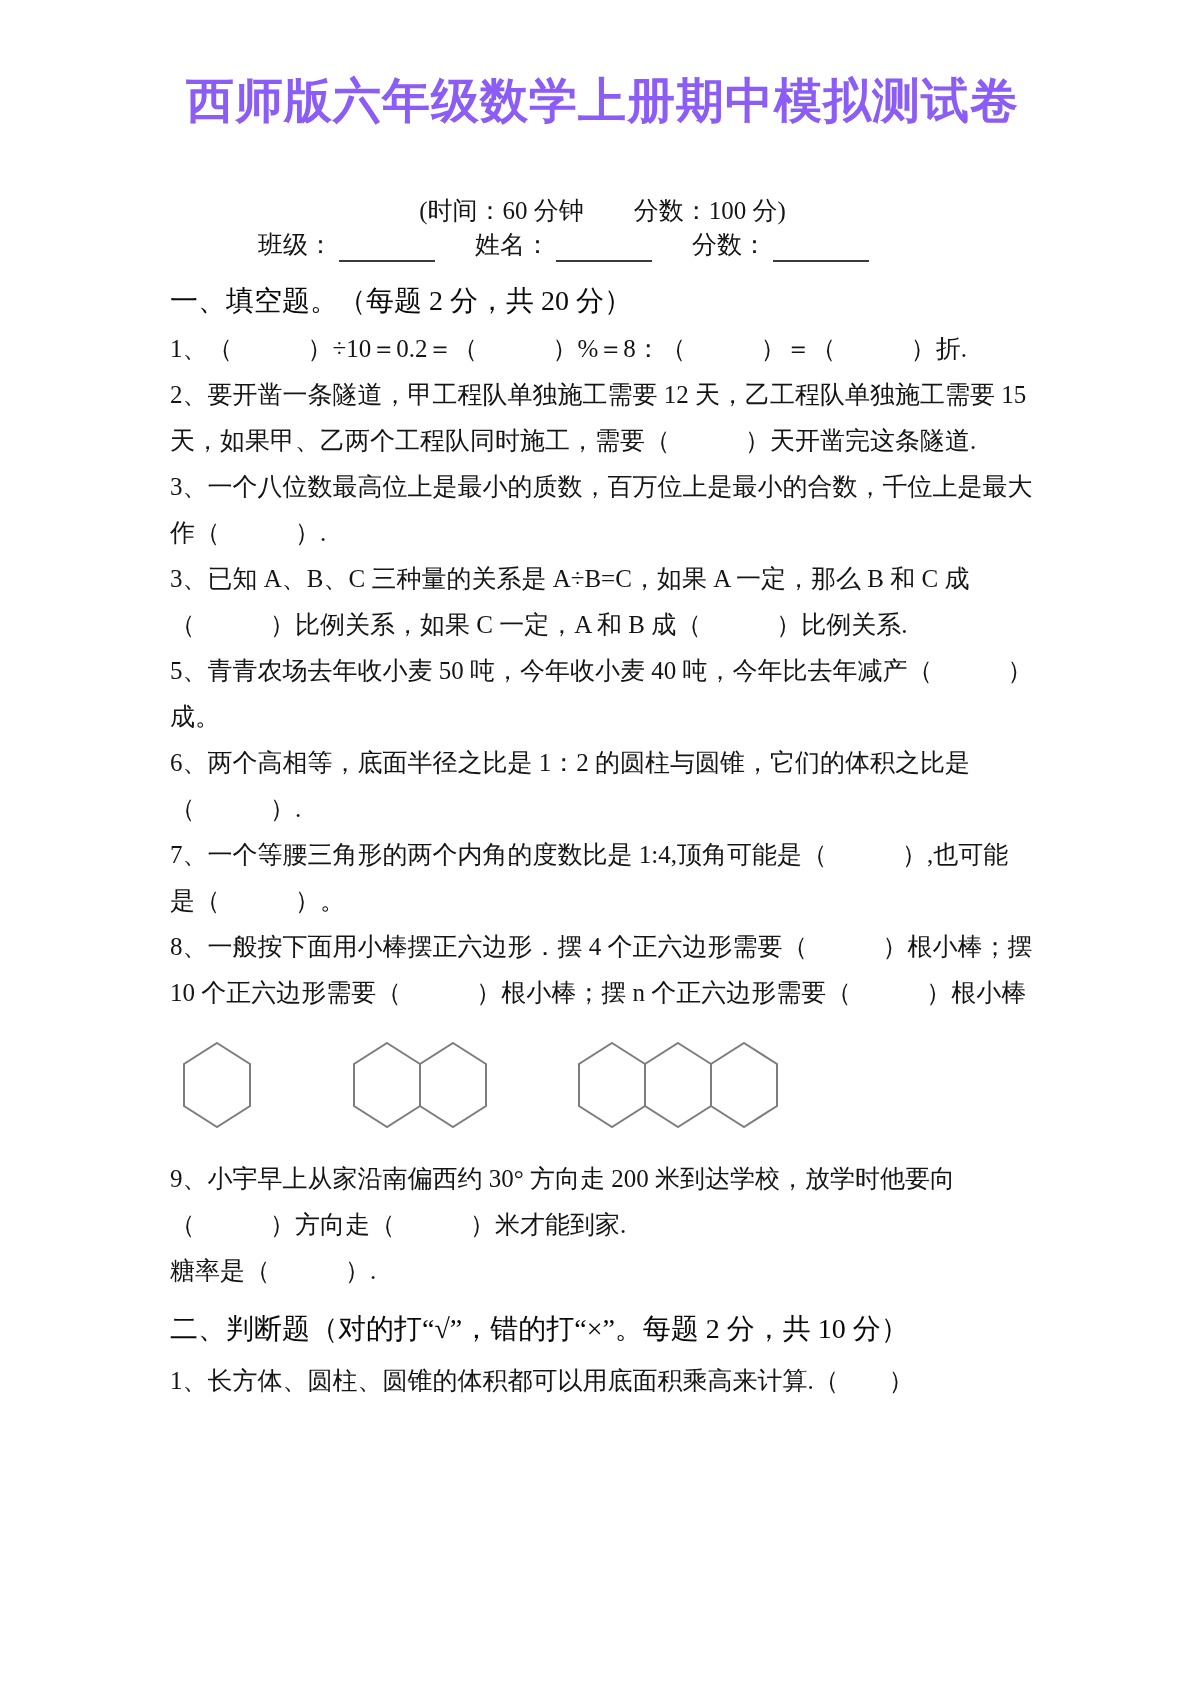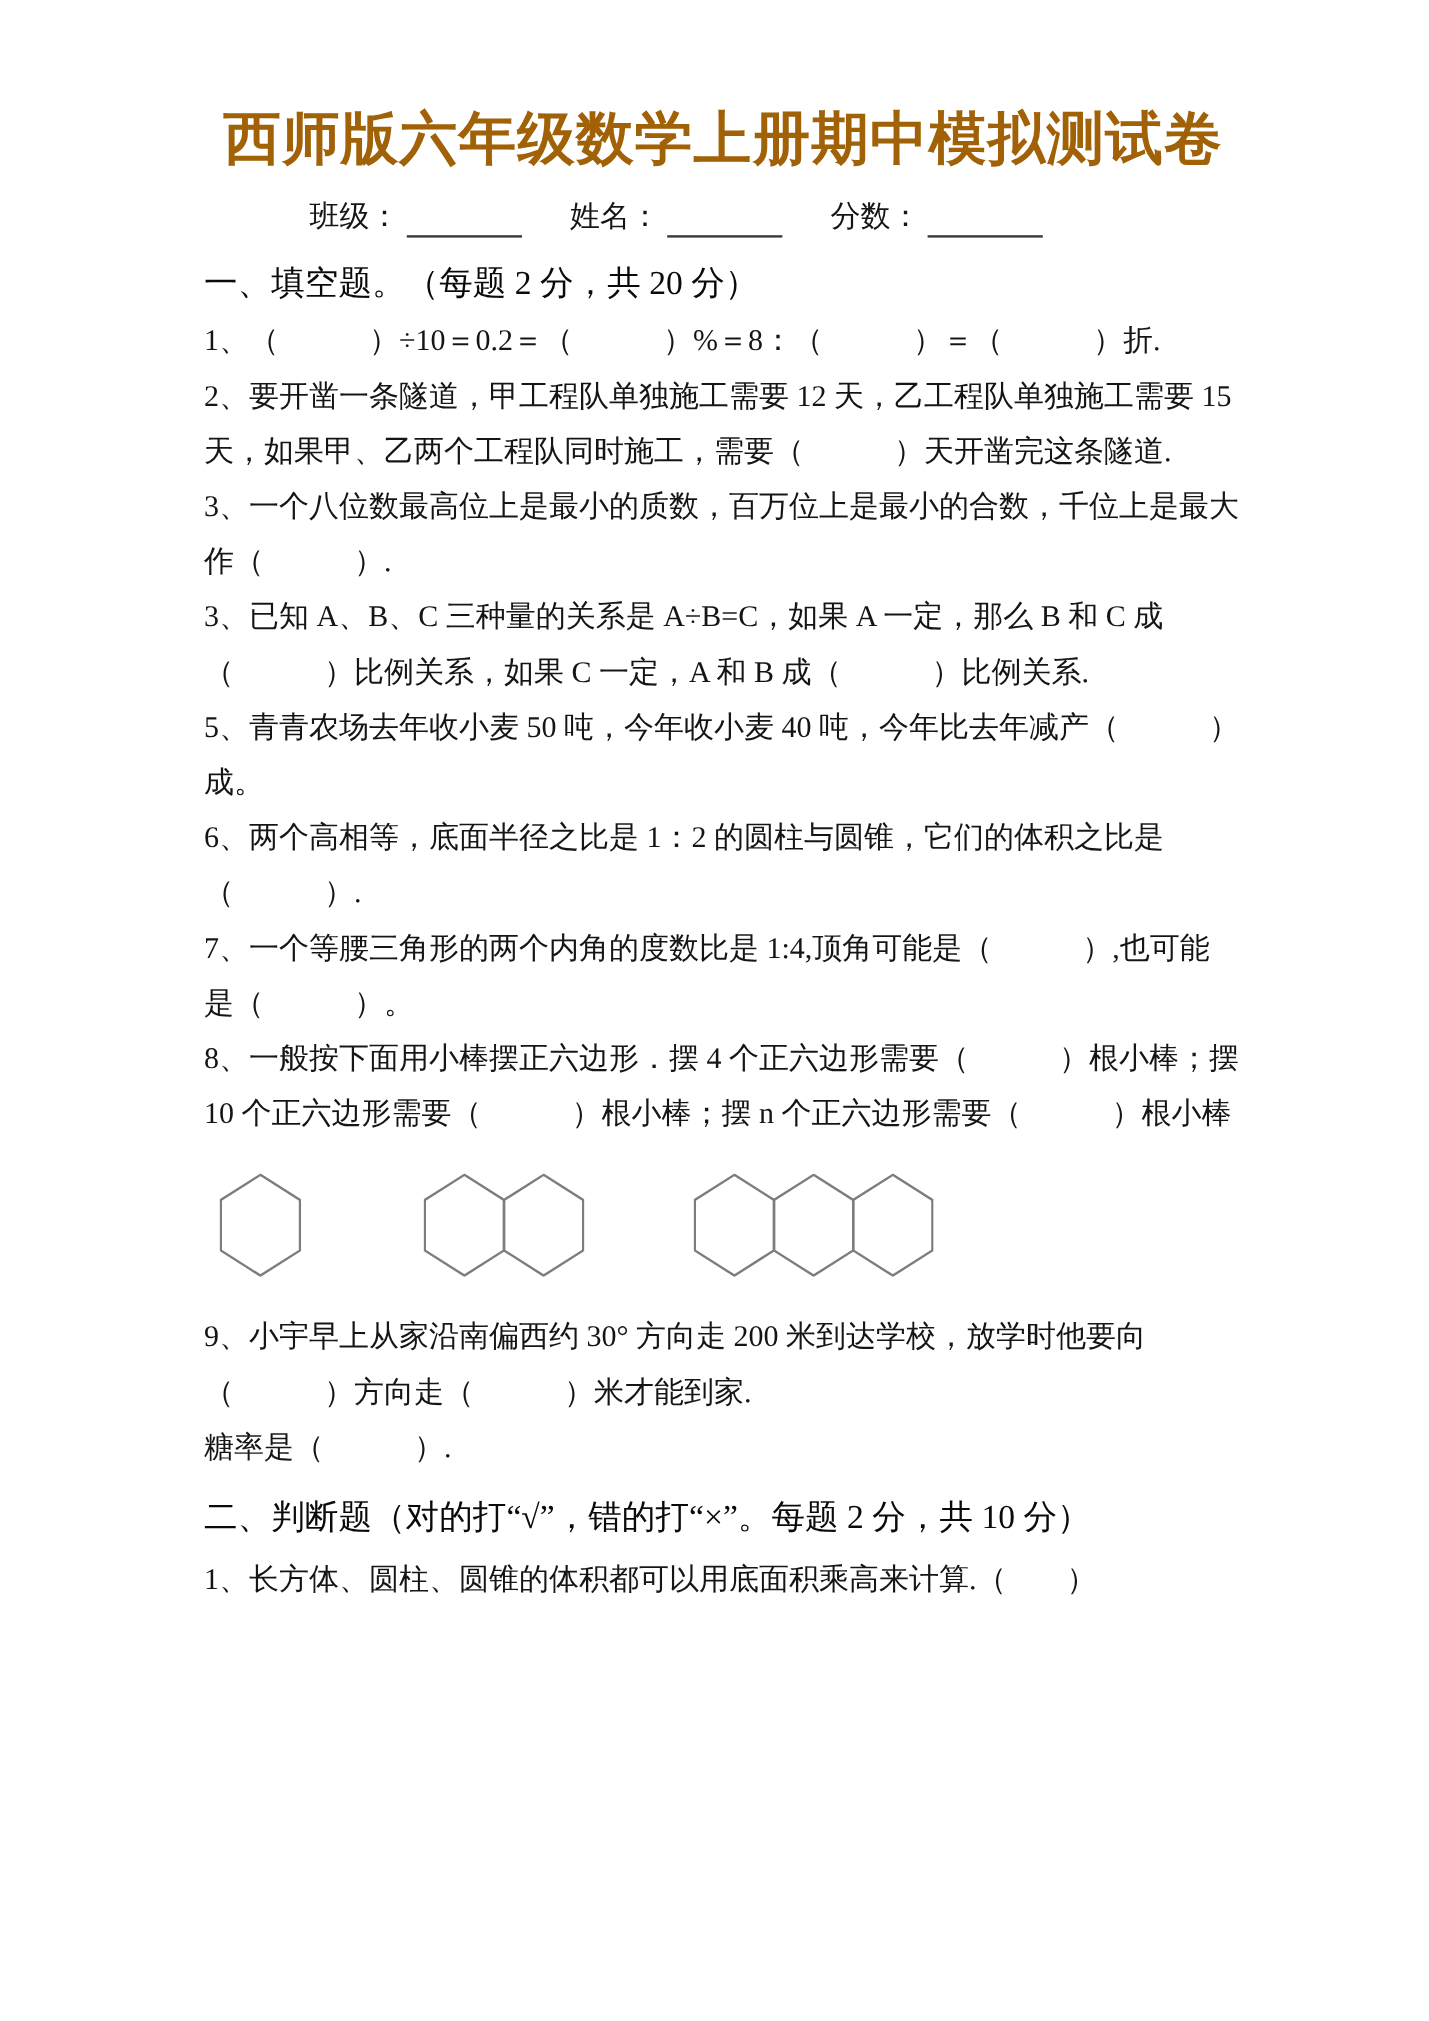--- a/index.html
+++ b/index.html
@@ -15,33 +15,32 @@
   }
   .content {
     padding: 70px 156px 0 170px;
     box-sizing: border-box;
   }
   .title {
     font-size: 48px;
     font-weight: 700;
     text-align: center;
     line-height: 62px;
-    margin: 16px;
+    margin: 0;
     letter-spacing: 1px;
-    color: #a16207;
+    color: #8b5cf6;
   }
   .meta-line {
     margin-top: 62px;
     text-align: center;
     font-size: 25px;
     line-height: 34px;
     white-space: pre-wrap;
   }
   .fields-row {
-    margin-top: 16px;
     padding-left: 88px;
     display: flex;
     align-items: flex-end;
     gap: 40px;
     font-size: 25px;
     line-height: 34px;
   }
   .field { display: flex; align-items: flex-end; }
   .blank-underline {
     display: inline-block;
@@ -82,20 +81,21 @@
   }
 </style>
 </head>
 <body>
 
 <div class="page">
   <div class="content">
 
     <h1 class="title">西师版六年级数学上册期中模拟测试卷</h1>
 
+    <div class="meta-line">(时间：60 分钟　　分数：100 分)</div>
 
     <div class="fields-row">
       <div class="field">
         <span>班级：</span>
         <span class="blank-underline"></span>
       </div>
       <div class="field">
         <span>姓名：</span>
         <span class="blank-underline"></span>
       </div>

